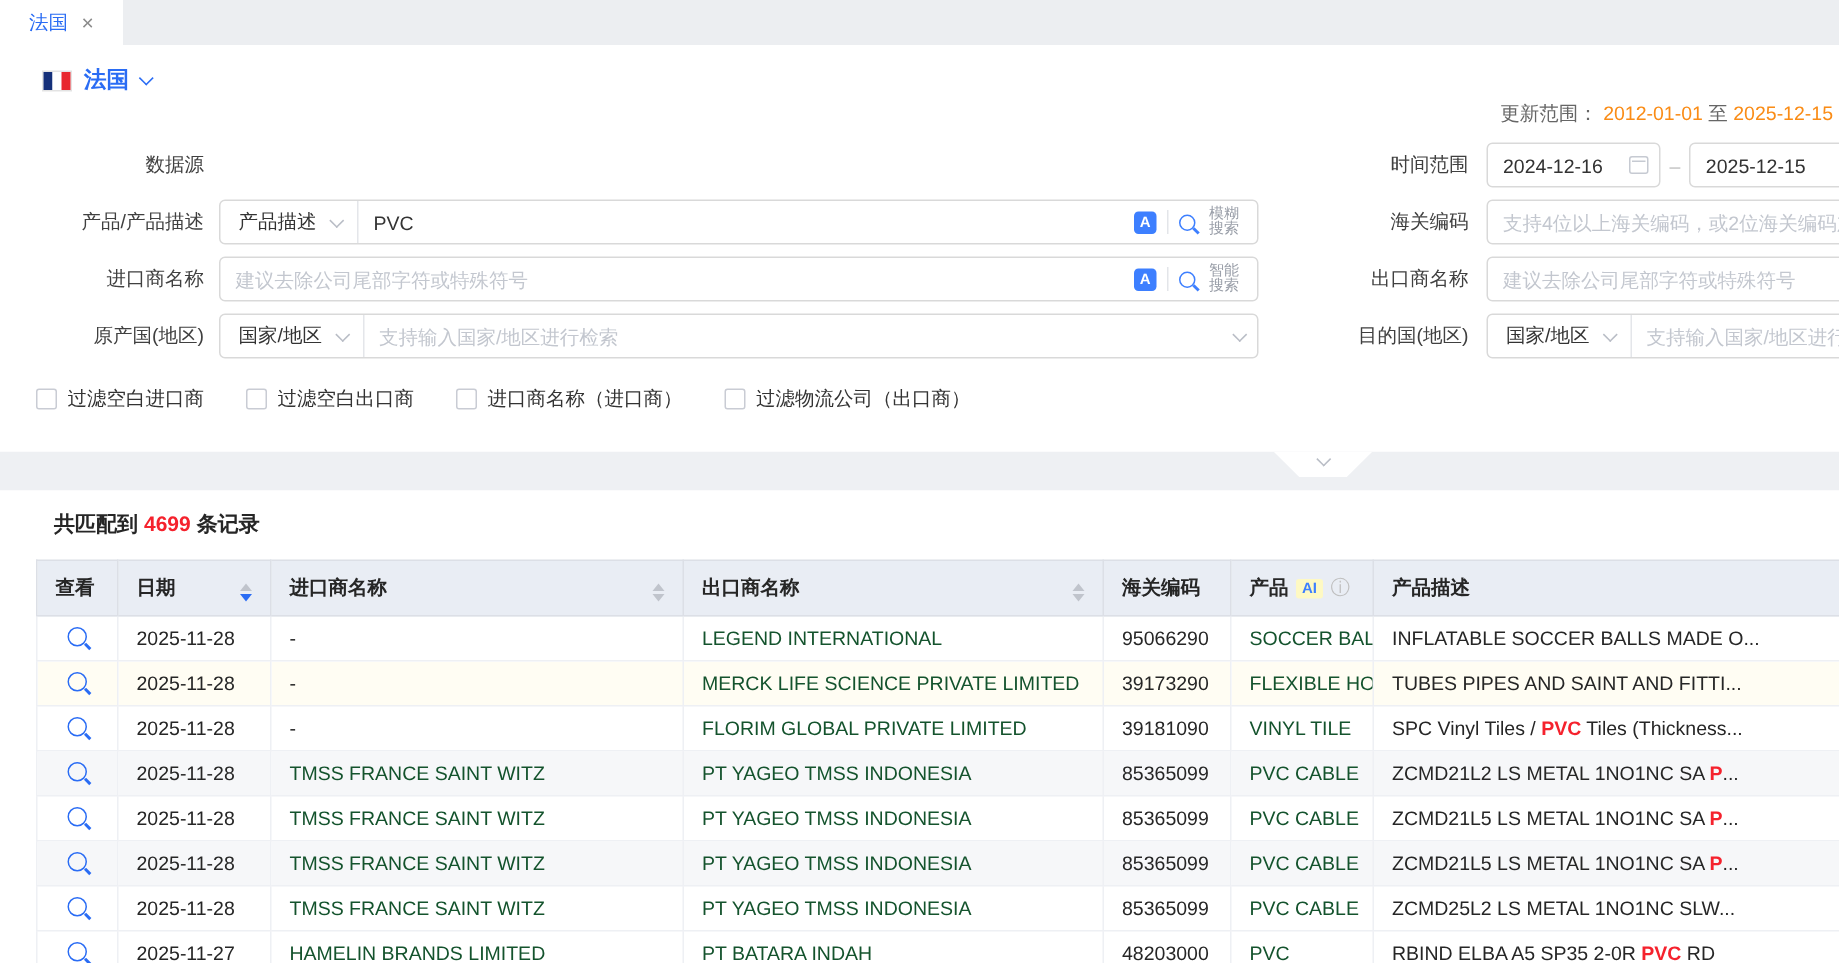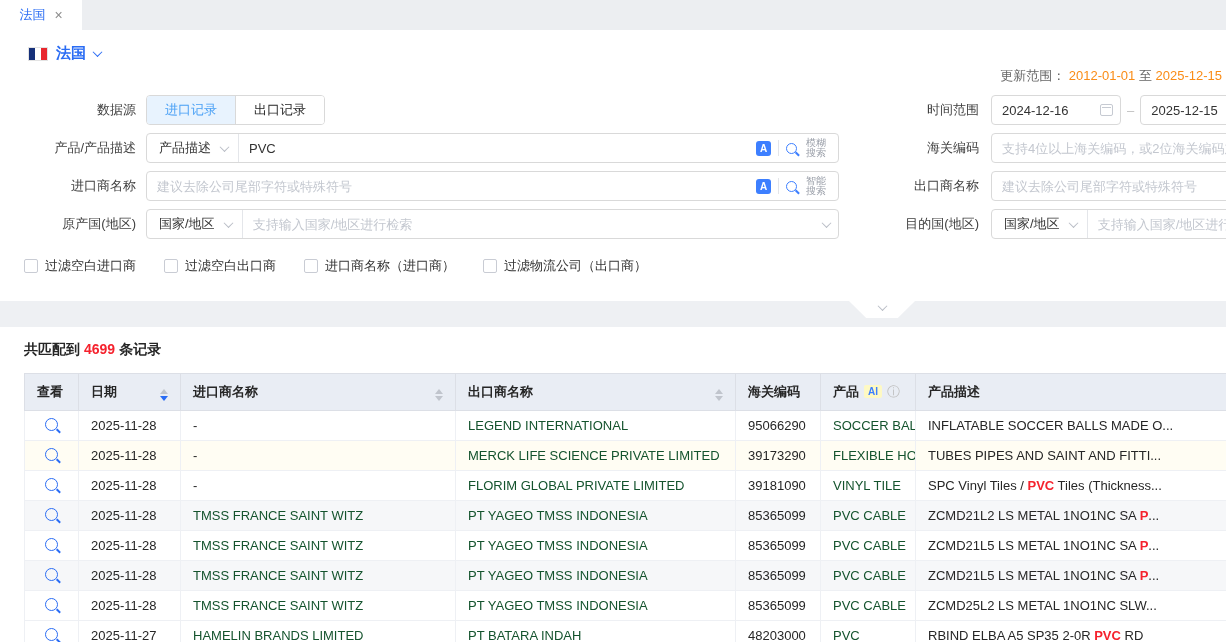--- a/index.html
+++ b/index.html
@@ -53,41 +53,41 @@
   .mag { position:relative; width:11px; height:11px; border:1.6px solid #3d7fff; border-radius:50%;
     flex:none; margin-right:2px; }
   .mag::after { content:""; position:absolute; width:5px; height:1.6px; background:#3d7fff;
     transform:rotate(45deg); right:-4px; bottom:-2px; }
   .stack { width:24px; font-size:10px; line-height:10px; color:#999ea8; word-break:break-all; }
 
   .w693 { width:693px; }
   .input30 { height:30px; border:1px solid #d9d9d9; border-radius:4px; padding:0 10px;
     font-size:13px; font-family:inherit; color:#333; outline:none; }
   .input30::placeholder { color:#c3c7cf; }
-  .date-wrap { position:relative; width:130px; }
+  .date-wrap { position:relative; width:116px; }
   .date-wrap .input30 { width:100%; padding-right:26px; }
   .cal { position:absolute; right:8px; top:9px; width:13px; height:12px; border:1.3px solid #c6cad2;
     border-radius:2px; }
   .cal::before { content:""; position:absolute; top:2px; left:1px; right:1px; height:1.2px; background:#c6cad2; }
   .dash { margin:0 6px; color:#bfbfbf; }
 
   .cb-row { display:flex; align-items:center; gap:28px; margin-top:18px; padding-left:24px; }
   .cb { display:flex; align-items:center; gap:7px; cursor:pointer; color:#333; }
   .cb-box { width:14px; height:14px; border:1px solid #c9ccd4; border-radius:2px; background:#fff; flex:none; }
 
   .collapse-handle { position:absolute; left:849px; bottom:-17px; width:66px; height:17px;
     background:#fff; clip-path:polygon(0 0,100% 0,74% 100%,26% 100%); display:flex;
     align-items:center; justify-content:center; cursor:pointer; z-index:2; }
   .collapse-handle .chev { margin-top:-4px; }
 
   .gap-band { height:26px; background:#eef0f3; }
 
   
   .results { background:#fff; padding-top:14px; }
-  .count-line { padding-left:24px; font-weight:bold; font-size:14px; color:#262626; }
+  .count-line { padding-left:36px; font-weight:bold; font-size:14px; color:#262626; }
   .count-line b { color:#f5222d; margin:0 4px; }
 
   table { border-collapse:collapse; table-layout:fixed; width:1202px; margin:14px 0 0 24px; }
   thead th { background:#e9edf4; height:37px; font-size:13px; font-weight:bold; color:#262626;
     text-align:left; padding:0 12px; border:1px solid #dcdfe6; border-left:0; }
   thead th:first-child { border-left:1px solid #dcdfe6; }
   .th-flex { display:flex; align-items:flex-end; justify-content:space-between; }
   .sorter { display:inline-flex; flex-direction:column; gap:2px; cursor:pointer; }
   .caret-up { width:0; height:0; border-left:4px solid transparent; border-right:4px solid transparent;
     border-bottom:5px solid #c0c4cc; }
@@ -137,24 +137,20 @@
   <div class="update-range">
     <span>更新范围：</span>
     <b>2012-01-01</b>
     <span>至</span>
     <b>2025-12-15</b>
   </div>
 
   <div class="frow">
     <div class="fleft">
       <span class="lbl">数据源</span>
-      <div class="seg">
-        <div class="seg-opt sel">进口记录</div>
-        <div class="seg-opt">出口记录</div>
-      </div>
     </div>
     <div class="fright">
       <span class="lbl">时间范围</span>
       <div class="date-wrap">
         <input class="input30" value="2024-12-16" style="">
         <span class="cal"></span>
       </div>
       <span class="dash">–</span>
       <div class="date-wrap">
         <input class="input30" value="2025-12-15" style="">

